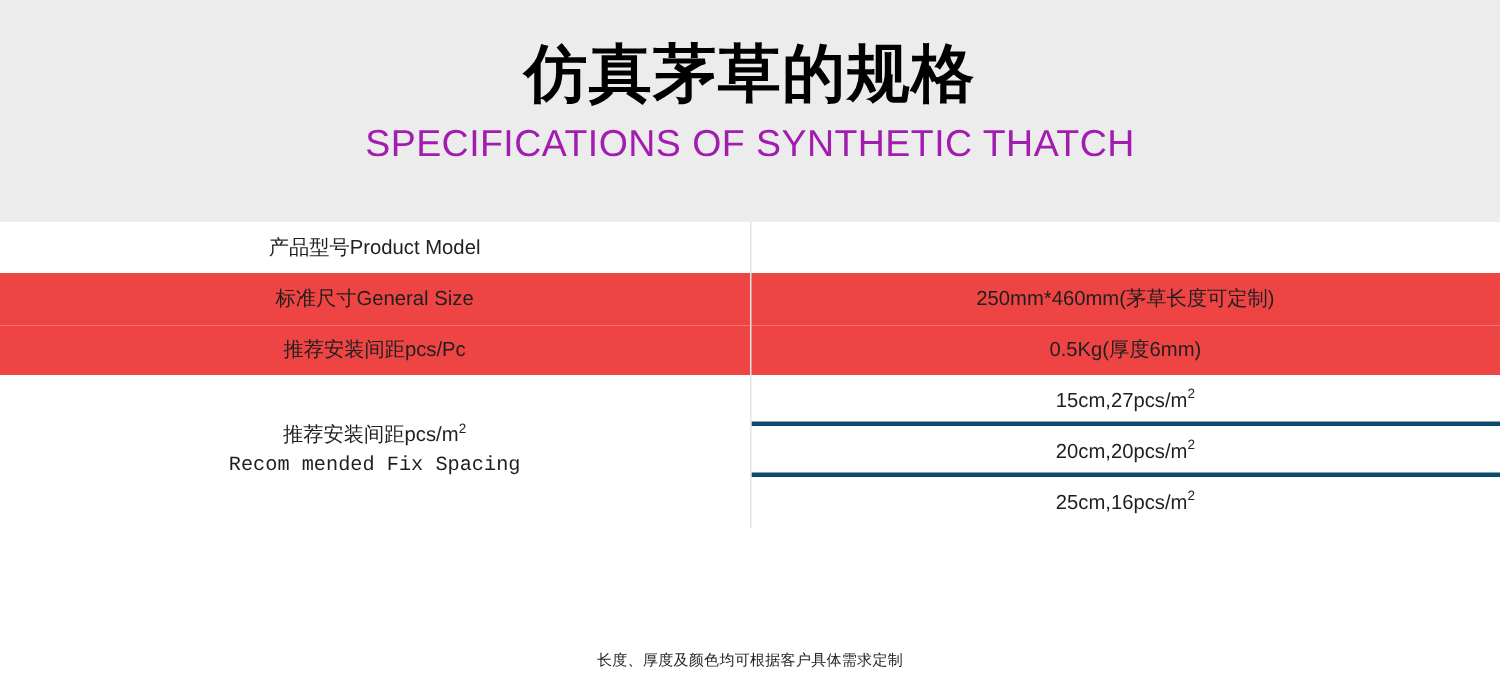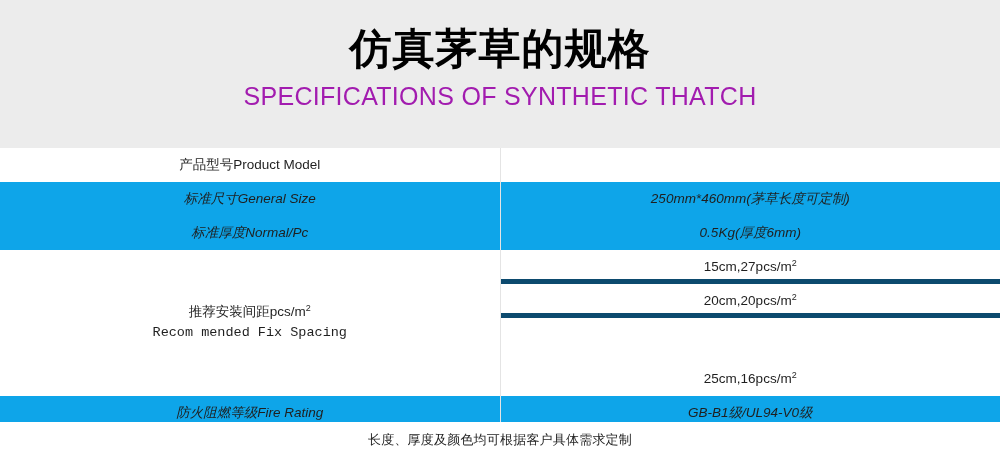--- a/index.html
+++ b/index.html
@@ -73,22 +73,21 @@
   .col-label {
     width: 500px;
   }
   .col-value {
     width: 500px;
   }
   .row-white td {
     background: #ffffff;
   }
   .row-gray td {
-    background: #0ea5e9;
-    font-style: italic;
+    background: #ef4444;
   }
   .cell-label {
     border-right: 1px solid #e4e4e4;
   }
   tr.row-gray .cell-label {
     border-right: 1px solid #e4e4e4;
   }
   .h34 { height: 34px; }
   .h35 { height: 35px; }
   .h33 { height: 33px; }
@@ -115,46 +114,45 @@
   }
   .spacing-values {
     padding: 0;
   }
   .sv-item {
     height: 34px;
     line-height: 34px;
     text-align: center;
     font-size: 13.5px;
     color: #1f1f1f;
-    border-bottom: 5px solid #0c4a6e;
+    border-bottom: 3px solid #0c4a6e;
     box-sizing: border-box;
   }
   .sv-item:last-child {
     border-bottom: none;
-    margin-top: 44px;
   }
   .sup {
     font-size: 9px;
     vertical-align: super;
     line-height: 0;
   }
   
   .footer-note {
     position: absolute;
     left: 0;
     top: 422px;
     width: 1000px;
     height: 36px;
     display: flex;
     align-items: center;
     justify-content: center;
     background: #ffffff;
   }
   .footer-note span {
-    font-size: 13px;
+    font-size: 10px;
     color: #242424;
     letter-spacing: 0.2px;
   }
 </style>
 </head>
 <body>
 
 <div class="page">
 
   <div class="header">
@@ -170,38 +168,34 @@
     <tbody>
       <tr class="row-white">
         <td class="cell-label h34">产品型号Product Model</td>
         <td class="h34"></td>
       </tr>
       <tr class="row-gray">
         <td class="cell-label h35">标准尺寸General Size</td>
         <td class="h35">250mm*460mm(茅草长度可定制)</td>
       </tr>
       <tr class="row-gray">
-        <td class="cell-label h33">标准厚度Normal/Pc</td>
+        <td class="cell-label h33">推荐安装间距pcs/Pc</td>
         <td class="h33">0.5Kg(厚度6mm)</td>
       </tr>
       <tr class="spacing-row">
         <td class="spacing-label">
           <span class="line1"><span>推荐安装间距pcs/m</span><span class="sup">2</span></span>
           <span class="line2">Recom mended Fix Spacing</span>
         </td>
         <td class="spacing-values">
           <div class="sv-item"><span>15cm,27pcs/m</span><span class="sup">2</span></div>
           <div class="sv-item"><span>20cm,20pcs/m</span><span class="sup">2</span></div>
           <div class="sv-item"><span>25cm,16pcs/m</span><span class="sup">2</span></div>
         </td>
       </tr>
-      <tr class="row-gray">
-        <td class="cell-label h34b">防火阻燃等级Fire Rating</td>
-        <td class="h34b">GB-B1级/UL94-V0级</td>
-      </tr>
     </tbody>
   </table>
 
   <div class="footer-note">
     <span>长度、厚度及颜色均可根据客户具体需求定制</span>
   </div>
 
 </div>
 
 </body></html>

